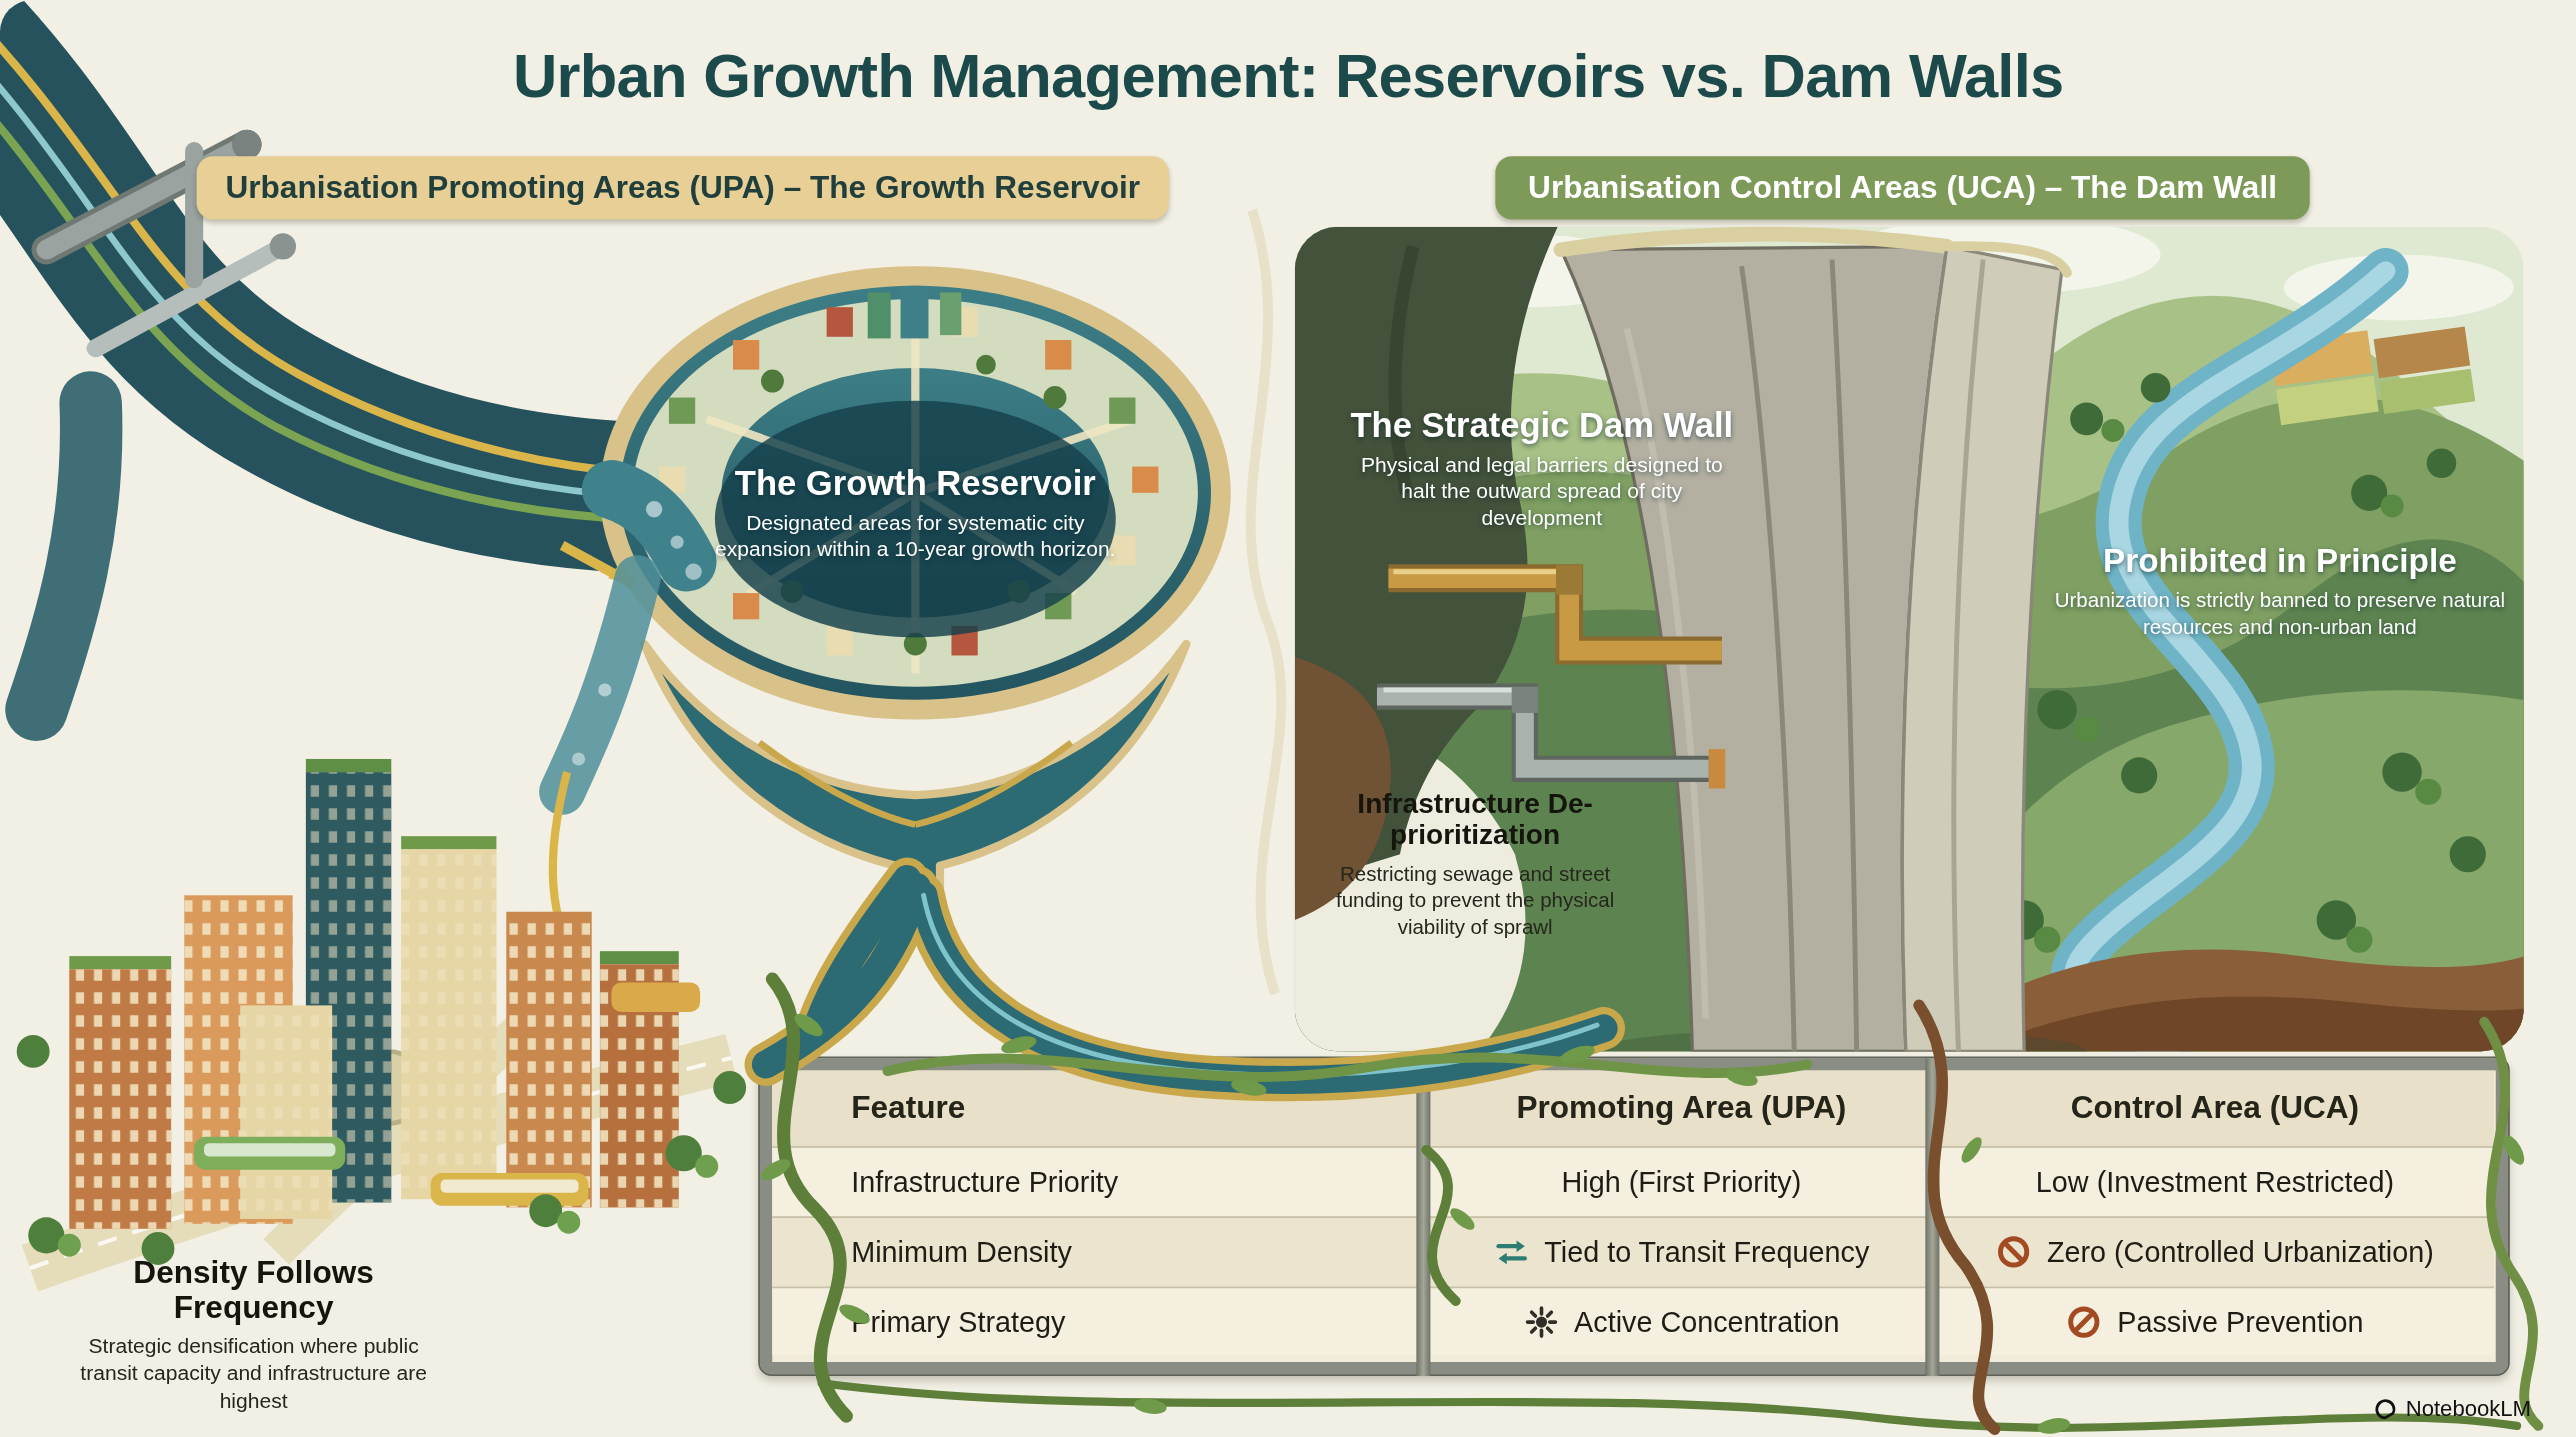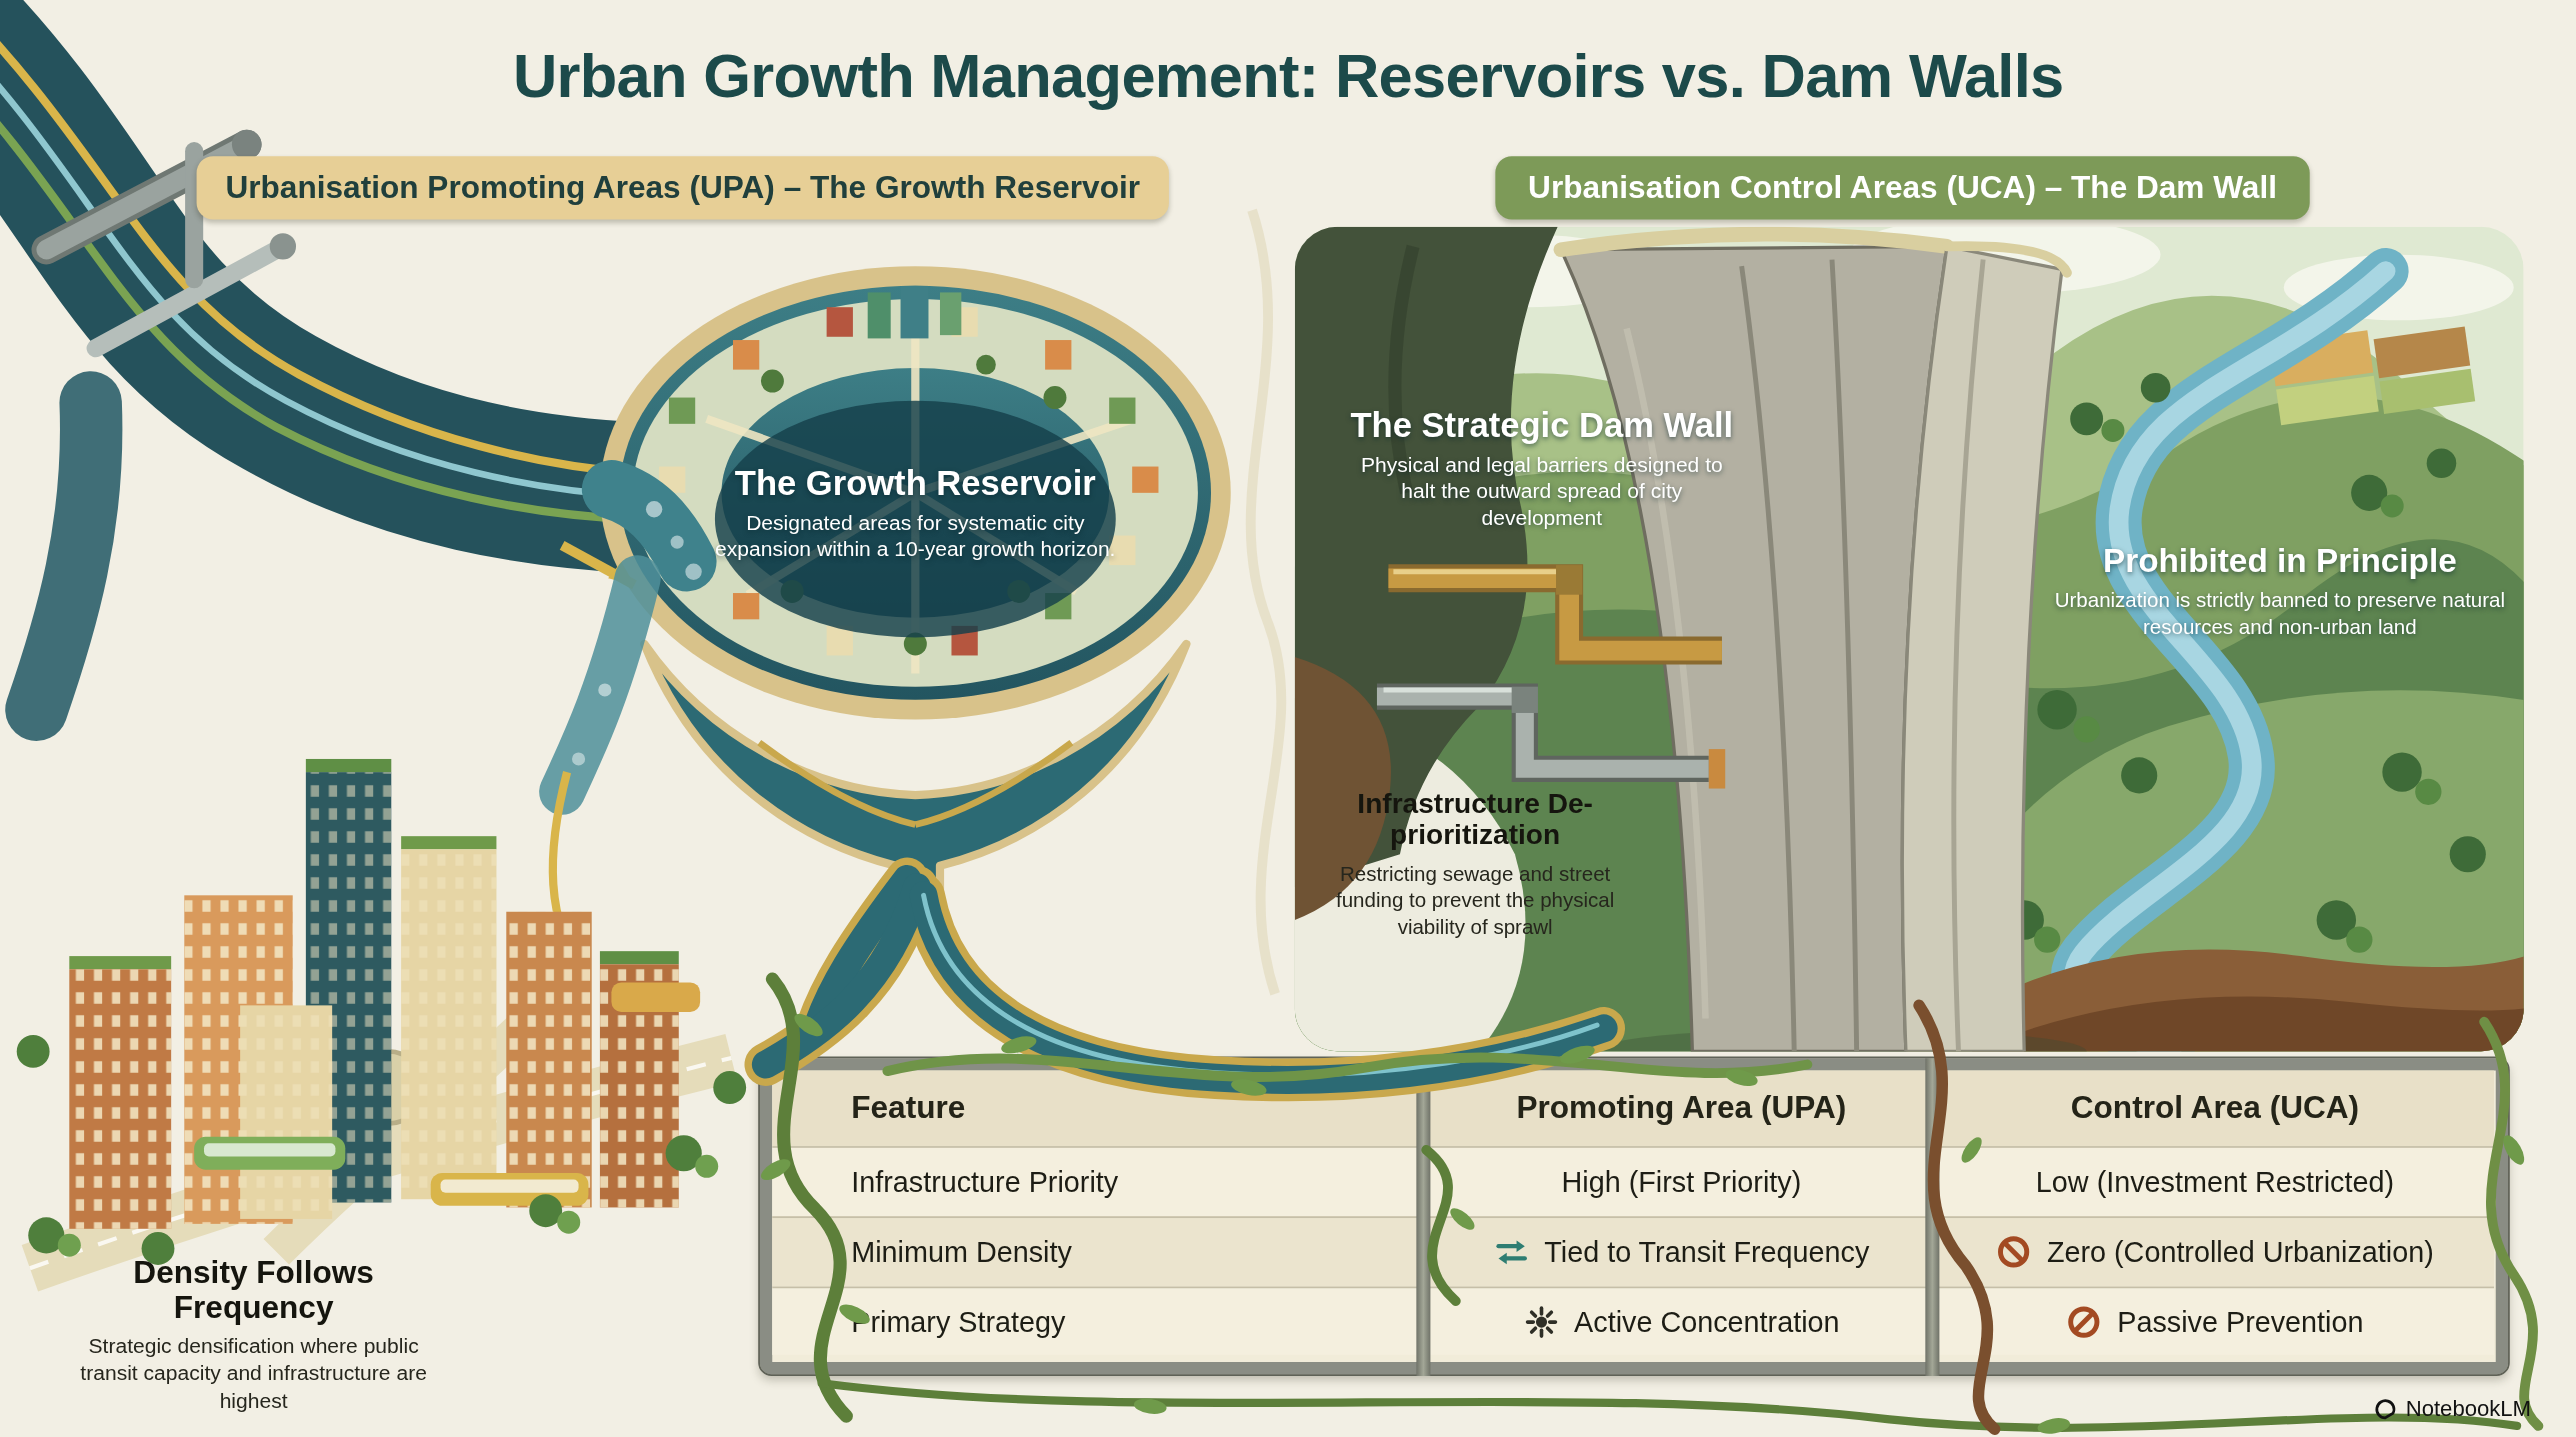--- a/index.html
+++ b/index.html
@@ -1,16 +1,16 @@
 <!DOCTYPE html>
 <html style="font-size:15px"><head>
 <meta charset="utf-8">
 <style>
   html,body{margin:0;padding:0;background:#f2efe4;}
-  #viewport{position:relative;width:2576px;height:1438px;overflow:hidden;background:#f2efe4;}
+  #viewport{position:relative;width:2576px;height:1438px;overflow:hidden;background:#f2efe4;border-radius:32px;}
   #stage{position:absolute;top:0;left:0;width:1468px;height:819px;
          transform:scale(1.7551);transform-origin:0 0;
          font-family:"Liberation Sans",sans-serif;color:#16160f;}
   .abs{position:absolute;}
   #art{position:absolute;left:0;top:0;width:1468px;height:819px;z-index:1;}
   #vines{position:absolute;left:0;top:0;width:1468px;height:819px;z-index:6;pointer-events:none;}
 
   .title{left:0;right:0;top:22.5px;text-align:center;font-size:35px;font-weight:bold;
          color:#1c4a4a;letter-spacing:-0.4px;z-index:4;}
 

